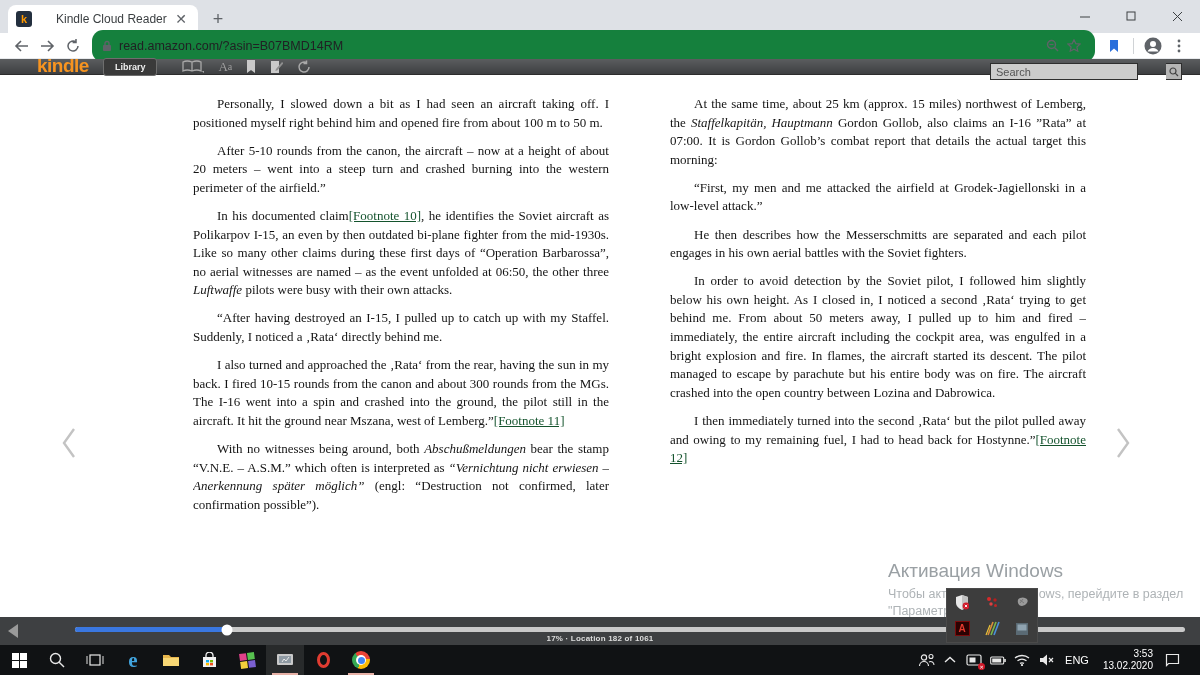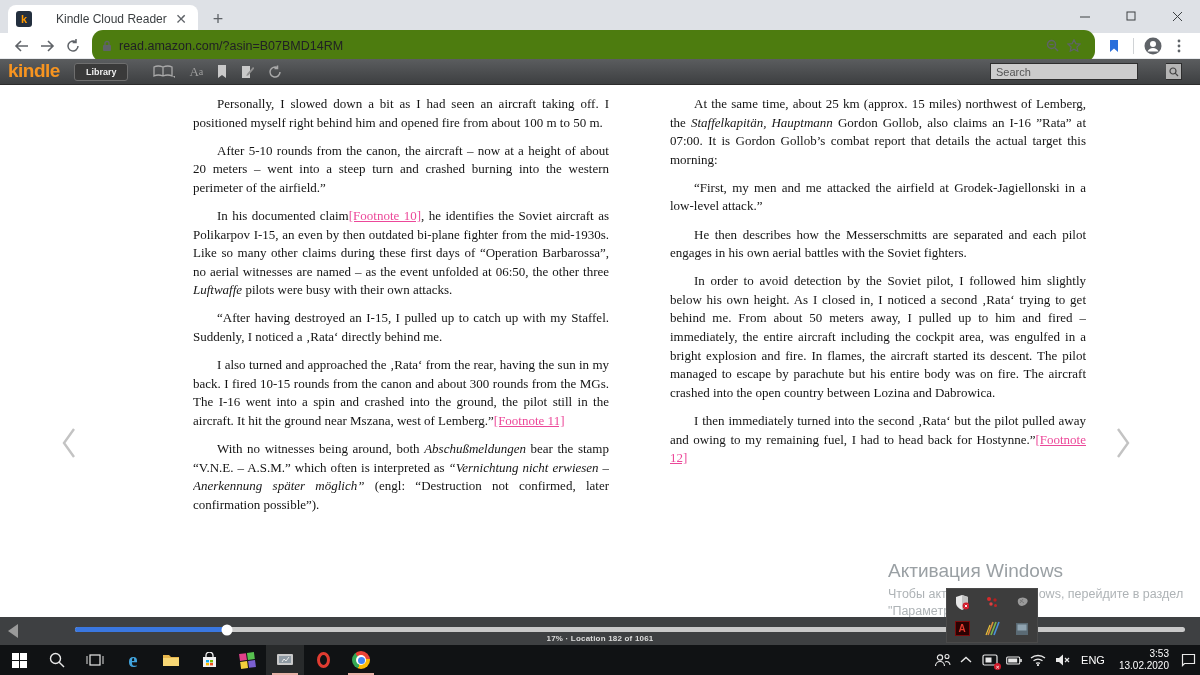--- a/index.html
+++ b/index.html
@@ -17,50 +17,50 @@
   .tab-close { color:#5f6368; font-size:14px; line-height:14px; padding:1px 3px; border-radius:50%; }
   .newtab { position:absolute; left:206px; top:8px; width:24px; height:24px; color:#5f6368;
             font-size:18px; text-align:center; line-height:22px; }
   .wincontrols { position:absolute; right:0; top:0; height:33px; display:flex; }
   .winbtn { width:46px; height:33px; display:flex; align-items:center; justify-content:center; color:#3c4043; }
 
   
   .addressbar { position:absolute; left:0; top:33px; width:1200px; height:26px; background:#fff;
                 display:flex; align-items:center; padding:0 8px; border-bottom:1px solid #e8eaed; }
   .navico { width:26px; height:22px; display:flex; align-items:center; justify-content:center; color:#5f6368; }
-  .omnibox { flex:1; height:32px; background:#4d7c0f; border-radius:11px; margin:0 6px;
+  .omnibox { flex:1; height:32px; background:#15803d; border-radius:11px; margin:0 6px;
              display:flex; align-items:center; padding:0 10px; }
   .urltext { flex:1; font-size:12.5px; color:#202124; margin-left:7px; }
   .omni-ico { width:22px; height:18px; display:flex; align-items:center; justify-content:center; color:#5f6368; }
   .abar-right { display:flex; align-items:center; }
   .divider-v { width:1px; height:16px; background:#d0d3d6; margin:0 6px; }
 
   
-  .ktoolbar { position:absolute; left:0; top:59px; width:1200px; height:26px;
+  .ktoolbar { position:absolute; left:0; top:59px; width:1200px; height:16px;
               background:linear-gradient(#5b5d5f,#3d3f41); border-bottom:1px solid #2c2c2c;
-              display:flex; align-items:center; }
+              display:flex; align-items:center;padding-left:29px; }
   .klogo { color:#f79420; font-weight:bold; font-size:19px; letter-spacing:-0.5px; margin:0 14px 2px 8px; }
   .kbtn { background:#3a3a3a; border:1px solid #6e6e6e; border-radius:3px; color:#eee;
           font-size:9px; font-weight:bold; padding:3px 11px; margin-right:18px; }
   .kico { margin:0 7px; color:#a9a9a9; display:flex; align-items:center; }
   .aa { font-size:13px; color:#9f9f9f; font-family:"Liberation Serif",serif; }
   .ksearch { position:absolute; right:18px; top:4px; display:flex;gap:28px; }
   .ksearch input { width:148px; height:17px; background:#ccc; border:1px solid #2e2e2e;
                    font-size:11px; padding:0 5px; color:#333; }
   .ksearch input::placeholder { color:#555; }
   .ksearch .go { width:16px; height:17px; background:#b5b5b5; border:1px solid #2e2e2e; border-left:none;
                  display:flex; align-items:center; justify-content:center; color:#444; }
 
   
   .reader { position:absolute; left:0; top:85px; width:1200px; height:532px; background:#fff; }
   .col { position:absolute; top:10px; width:416px; height:515px; overflow:hidden;
          font-family:"Liberation Serif",serif; font-size:13px; line-height:18.6px;
          color:#141414; text-align:justify;margin-left:40px; }
   .col p { text-indent:24px; margin-bottom:9.5px; }
-  .col a.fnote { color:#ec4899; }
+  .col a.fnote { color:#14532d; }
   #col-left  { left:153px; }
   #col-right { left:630px; }
   .pagenav { position:absolute; top:340px; width:34px; height:40px; color:#c3c3c3; }
   .pagenav svg { stroke:#c3c3c3; stroke-width:2.4; fill:none; }
   #nav-prev { left:58px; } #nav-next { left:1112px; }
 
   
   .watermark { position:absolute; left:888px; top:560px; color:#9aa0a4; }
   .watermark .wm-title { font-size:19px; font-weight:400; color:#9aa0a4; }
   .watermark .wm-sub { font-size:12.5px; color:#aeb3b6; margin-top:4px; line-height:17px; width:305px; }
@@ -93,21 +93,21 @@
   .win-logo div { background:#fff; }
   .edge-e { color:#41a3dd; font-size:21px; font-weight:bold; font-family:"Liberation Serif",serif; }
   .opera-o { width:13px; height:16px; border:3.5px solid #e03c31; border-radius:50%; }
   .chrome-ico { width:18px; height:18px; border-radius:50%;
                 background:conic-gradient(from -40deg,#ea4335 0 120deg,#fbbc05 0 240deg,#34a853 0 360deg);
                 display:flex; align-items:center; justify-content:center; }
   .chrome-ico .cw { width:10px; height:10px; background:#fff; border-radius:50%;
                     display:flex; align-items:center; justify-content:center; }
   .chrome-ico .cb { width:7px; height:7px; background:#4285f4; border-radius:50%; }
   .mosaic { display:grid; grid-template-columns:7px 7px; grid-template-rows:7px 7px; gap:1px; transform:rotate(-8deg); }
-  .tb-right { margin-left:auto; display:flex; align-items:center; gap:0; padding-right:0; }
+  .tb-right { margin-left:auto; display:flex; align-items:center; gap:0; padding-right:16px; }
   .tr-ico { width:24px; height:30px; display:flex; align-items:center; justify-content:center; color:#eee; position:relative; }
   .eng { font-size:11px; color:#fff; padding:0 7px; }
   .clock { text-align:right; color:#fff; font-size:10px; line-height:12px; padding:0 7px; }
   .badge-red { position:absolute; right:1px; bottom:5px; width:7px; height:7px; background:#d11a2a;
                border-radius:50%; font-size:5px; color:#fff; display:flex; align-items:center; justify-content:center; }
 </style>
 </head>
 <body>
 
 <div id="stage">

